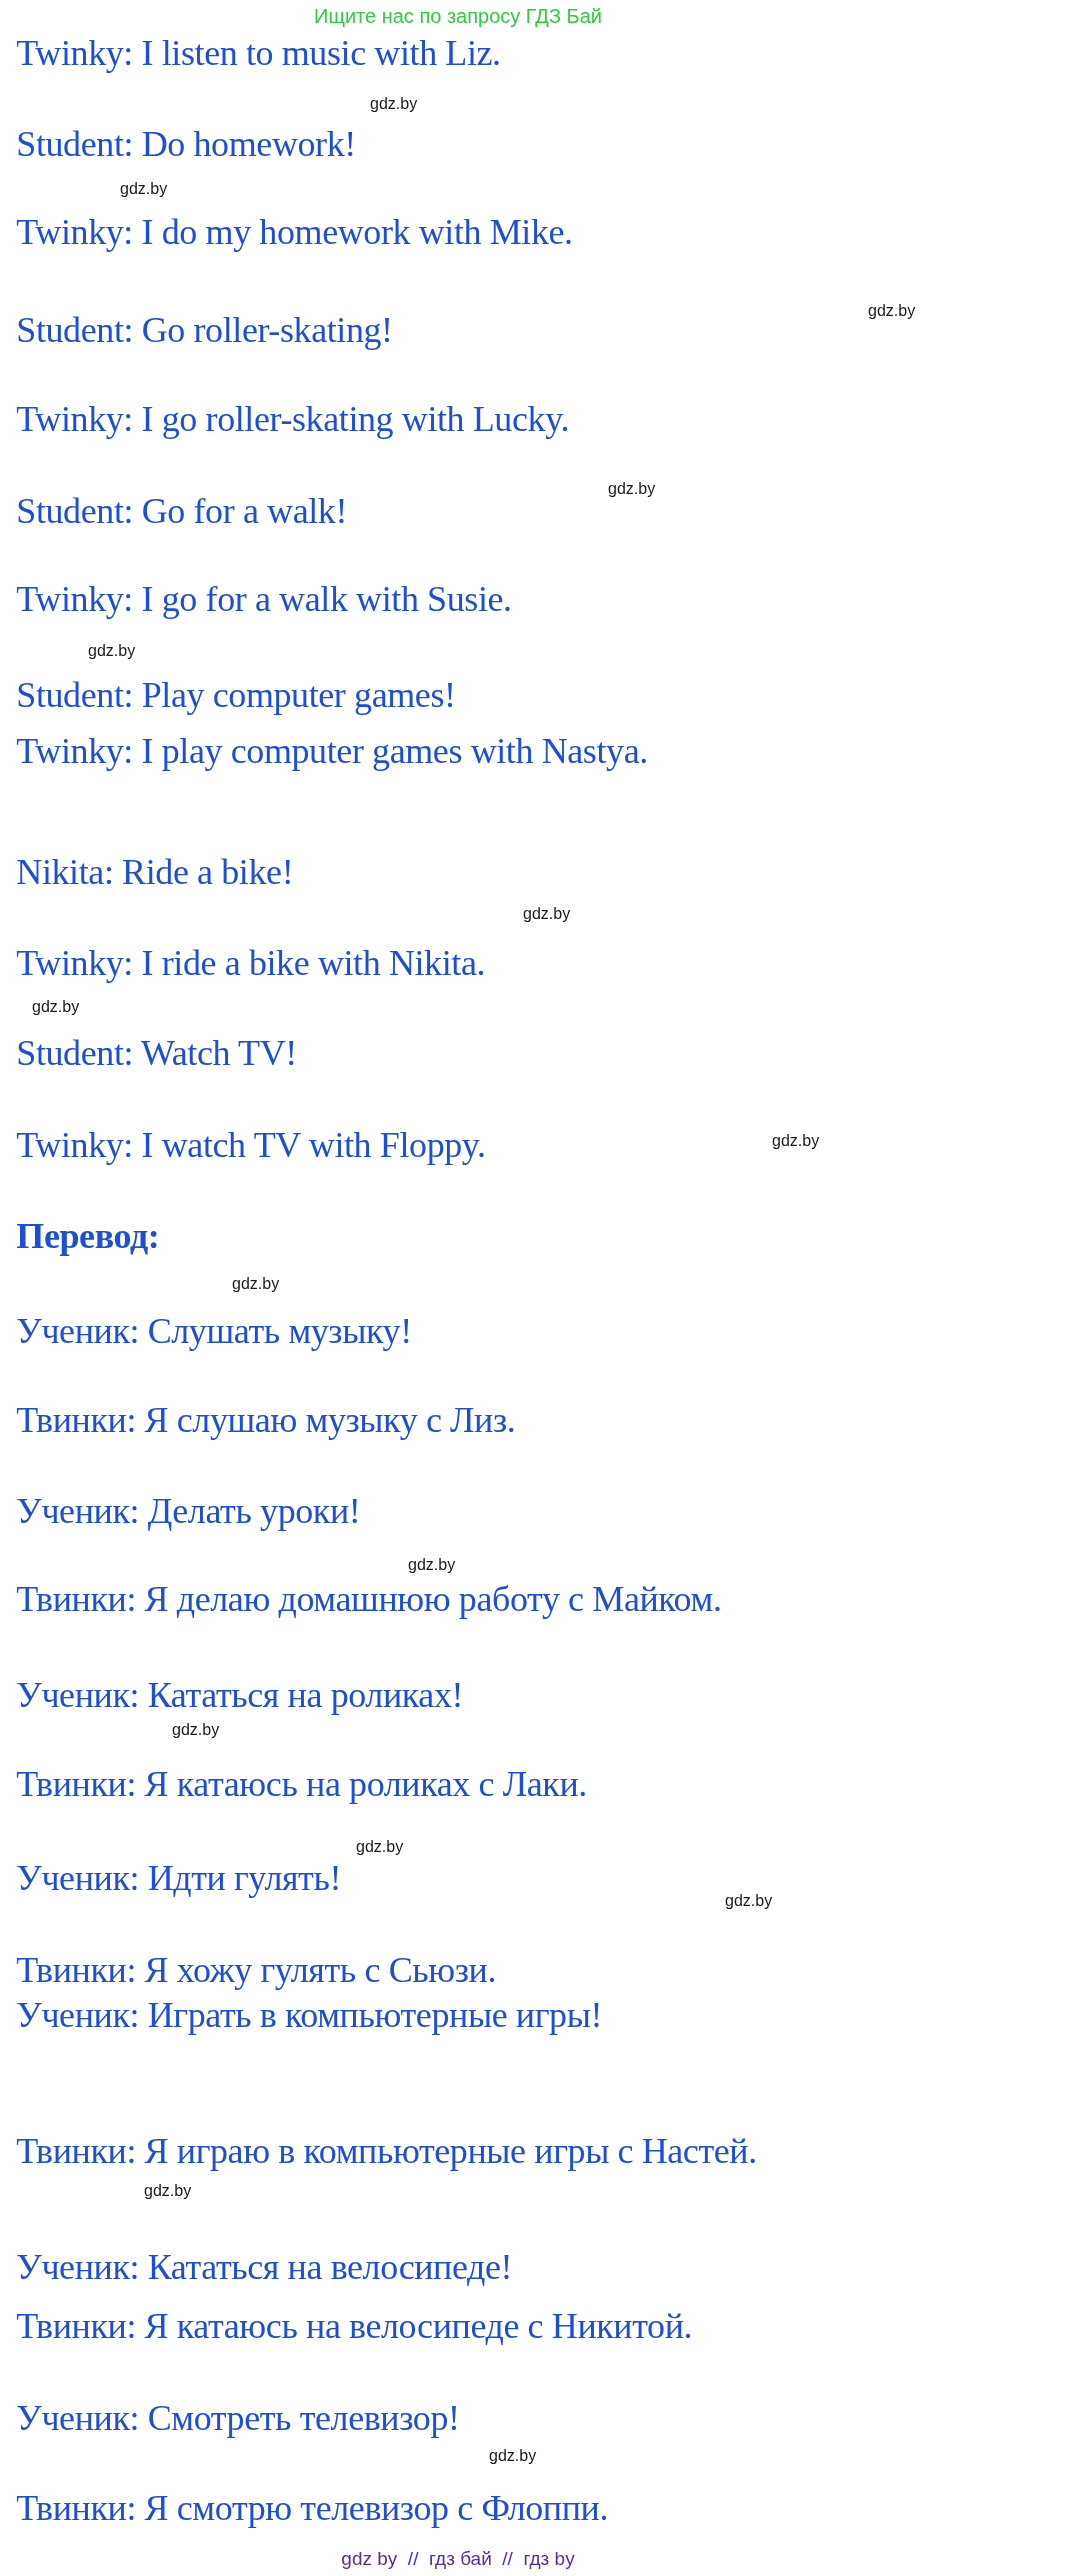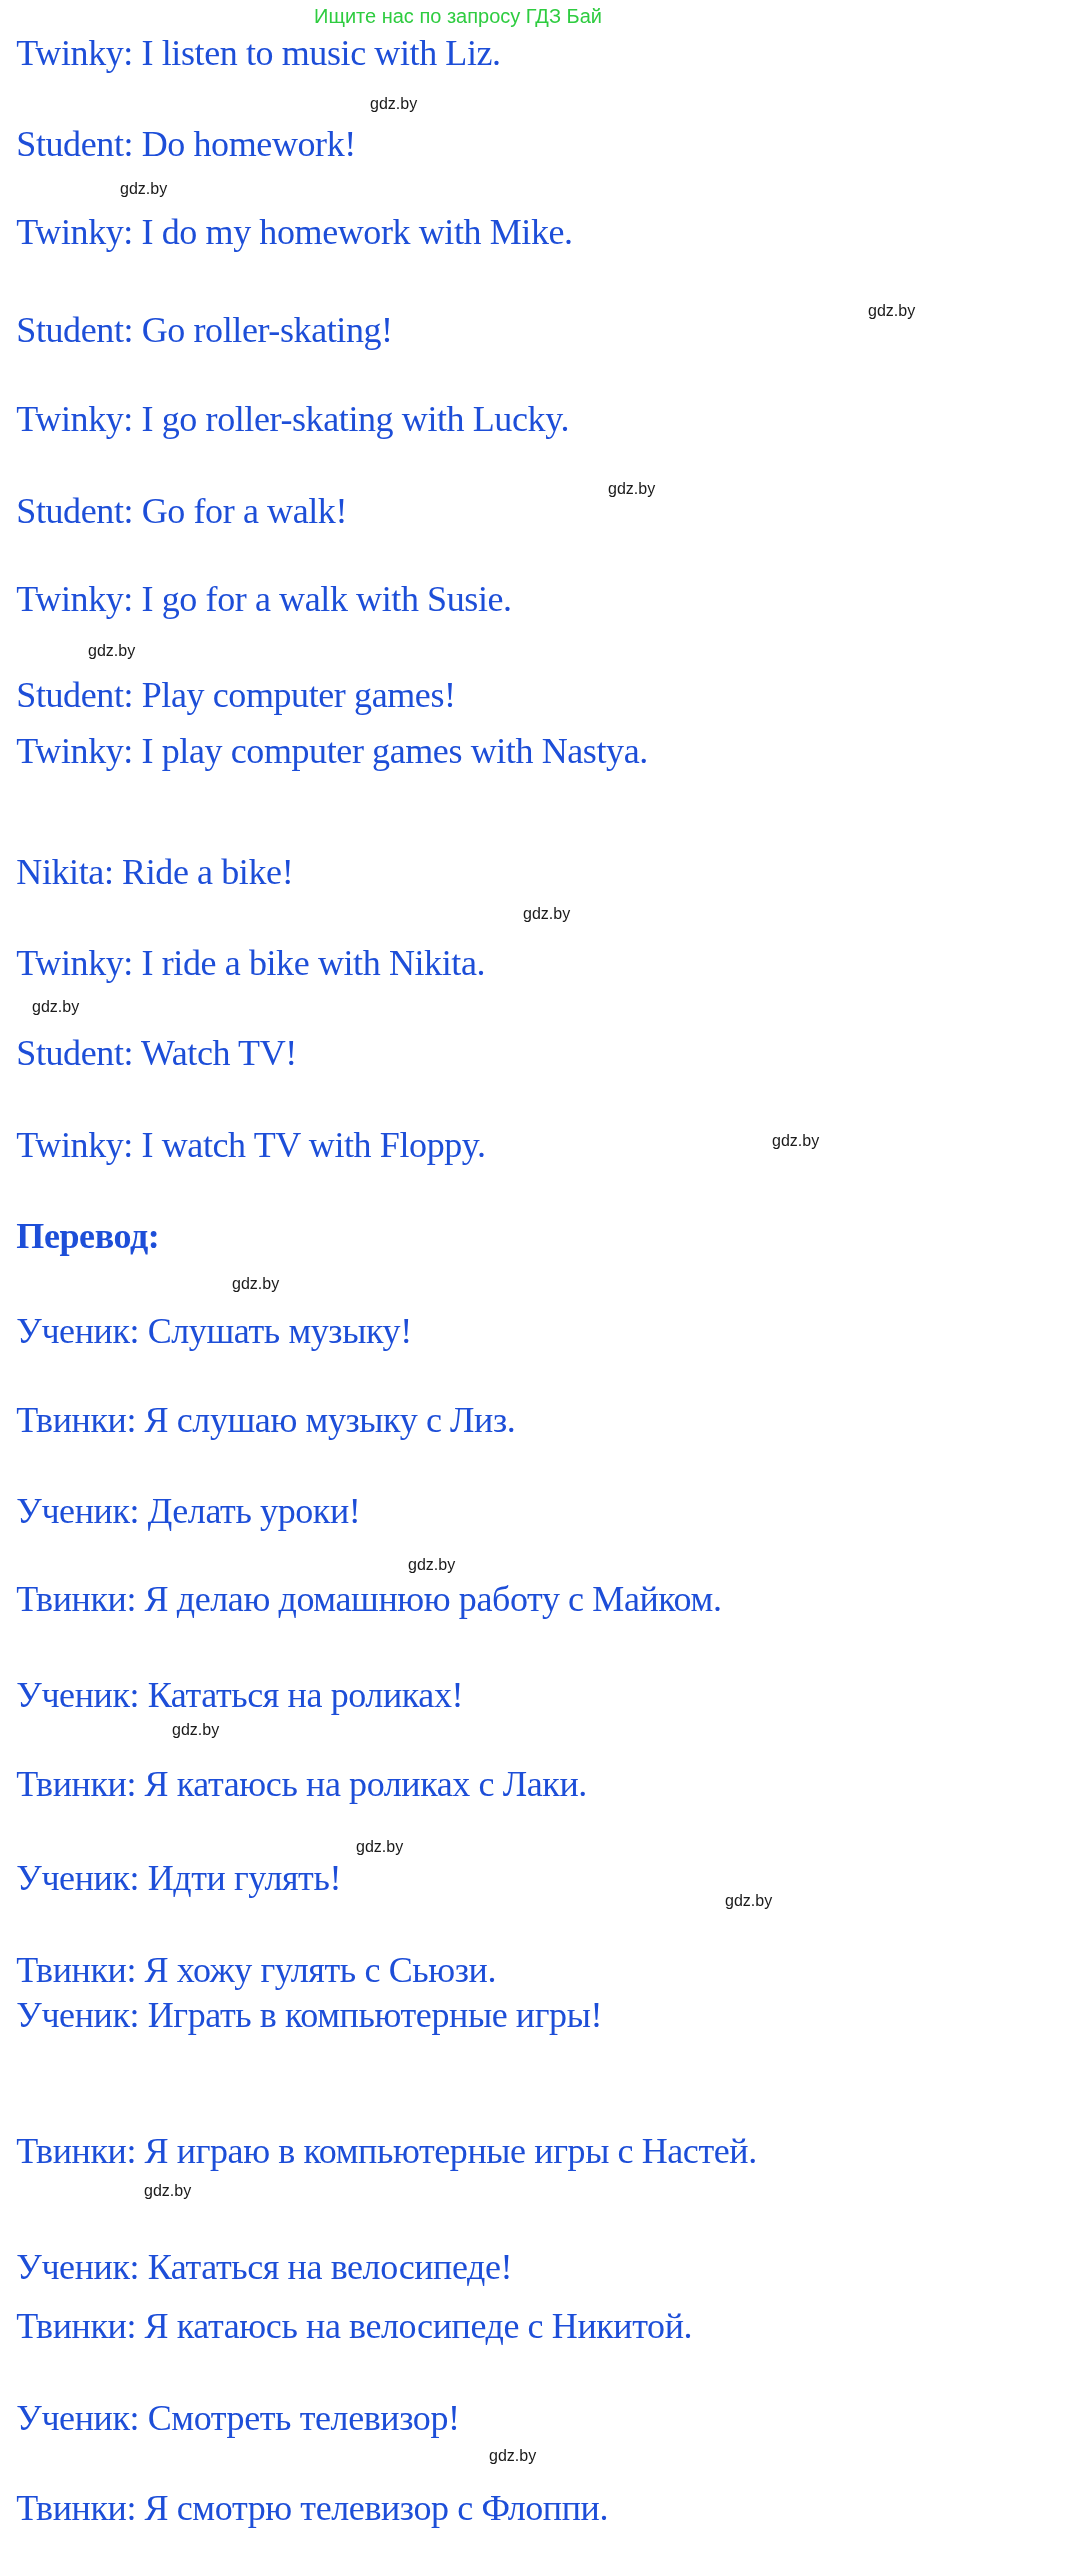--- a/index.html
+++ b/index.html
@@ -109,14 +109,15 @@
       <div class="wm" style="left: 926px; top: 1520px;">gdz.by</div>
       <div class="wm" style="left: 408px; top: 1557px;">gdz.by</div>
       <div class="wm" style="left: 172px; top: 1722px;">gdz.by</div>
       <div class="wm" style="left: 356px; top: 1839px;">gdz.by</div>
       <div class="wm" style="left: 725px; top: 1893px;">gdz.by</div>
       <div class="wm" style="left: 144px; top: 2183px;">gdz.by</div>
       <div class="wm" style="left: 988px; top: 2273px;">gdz.by</div>
       <div class="wm" style="left: 489px; top: 2448px;">gdz.by</div>
     </div>
 
+  <div class="footer" style="color: rgb(94, 45, 145);">gdz by  //  гдз бай  //  гдз by</div>
 </div>
 
 
 </body></html>

